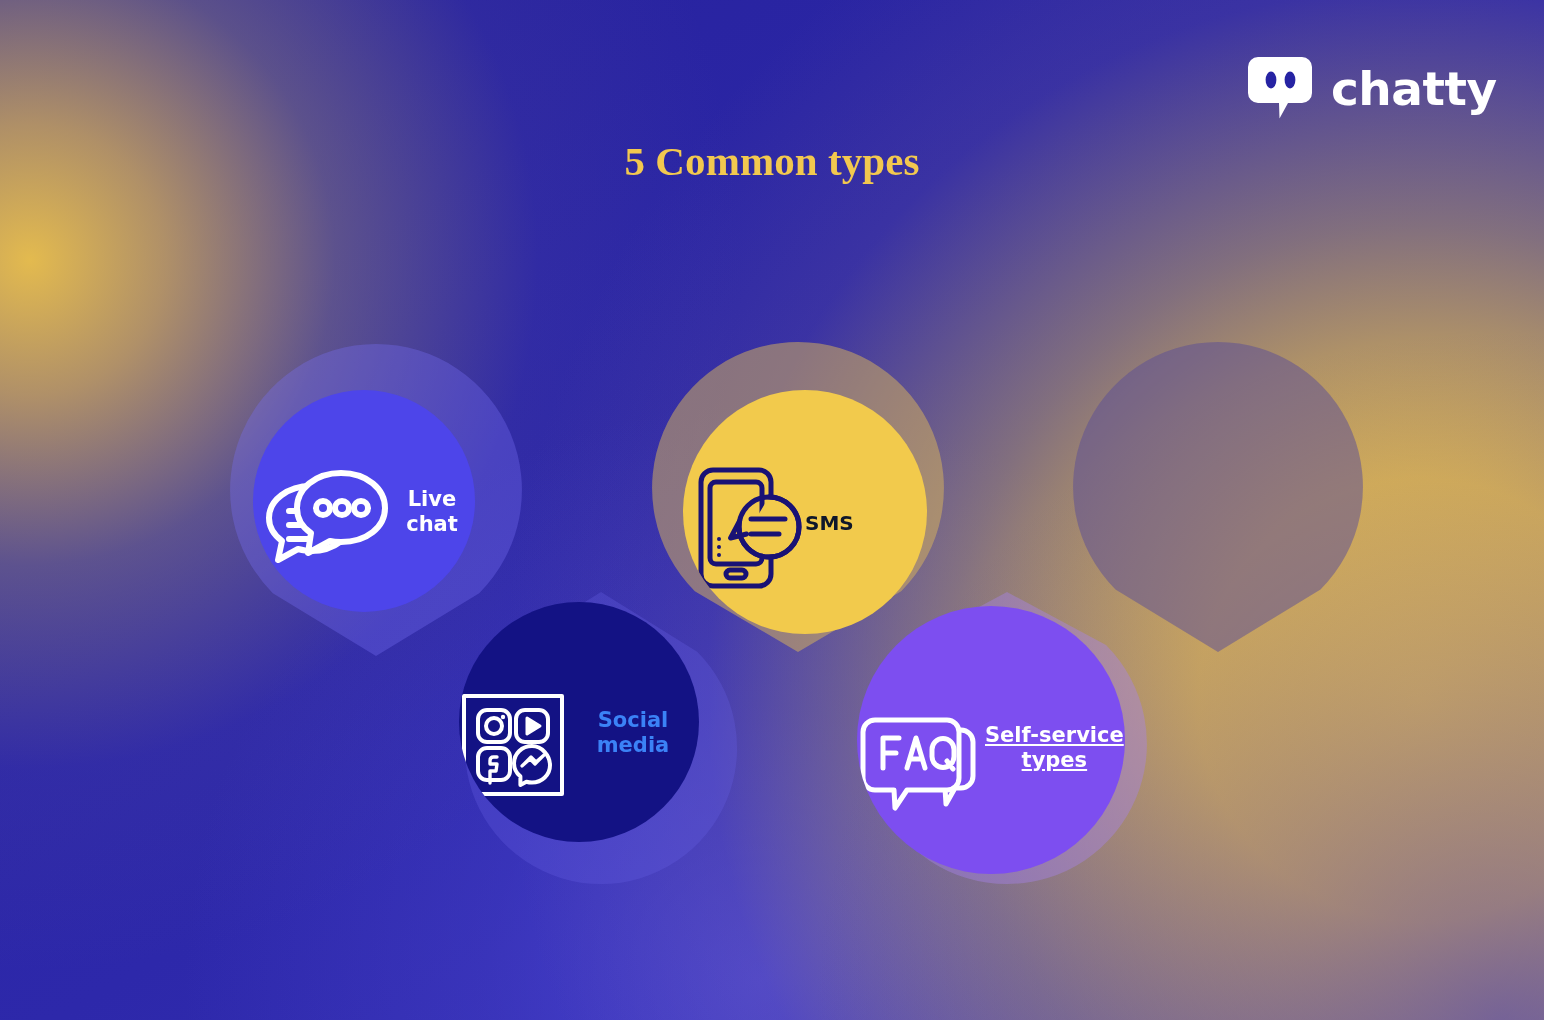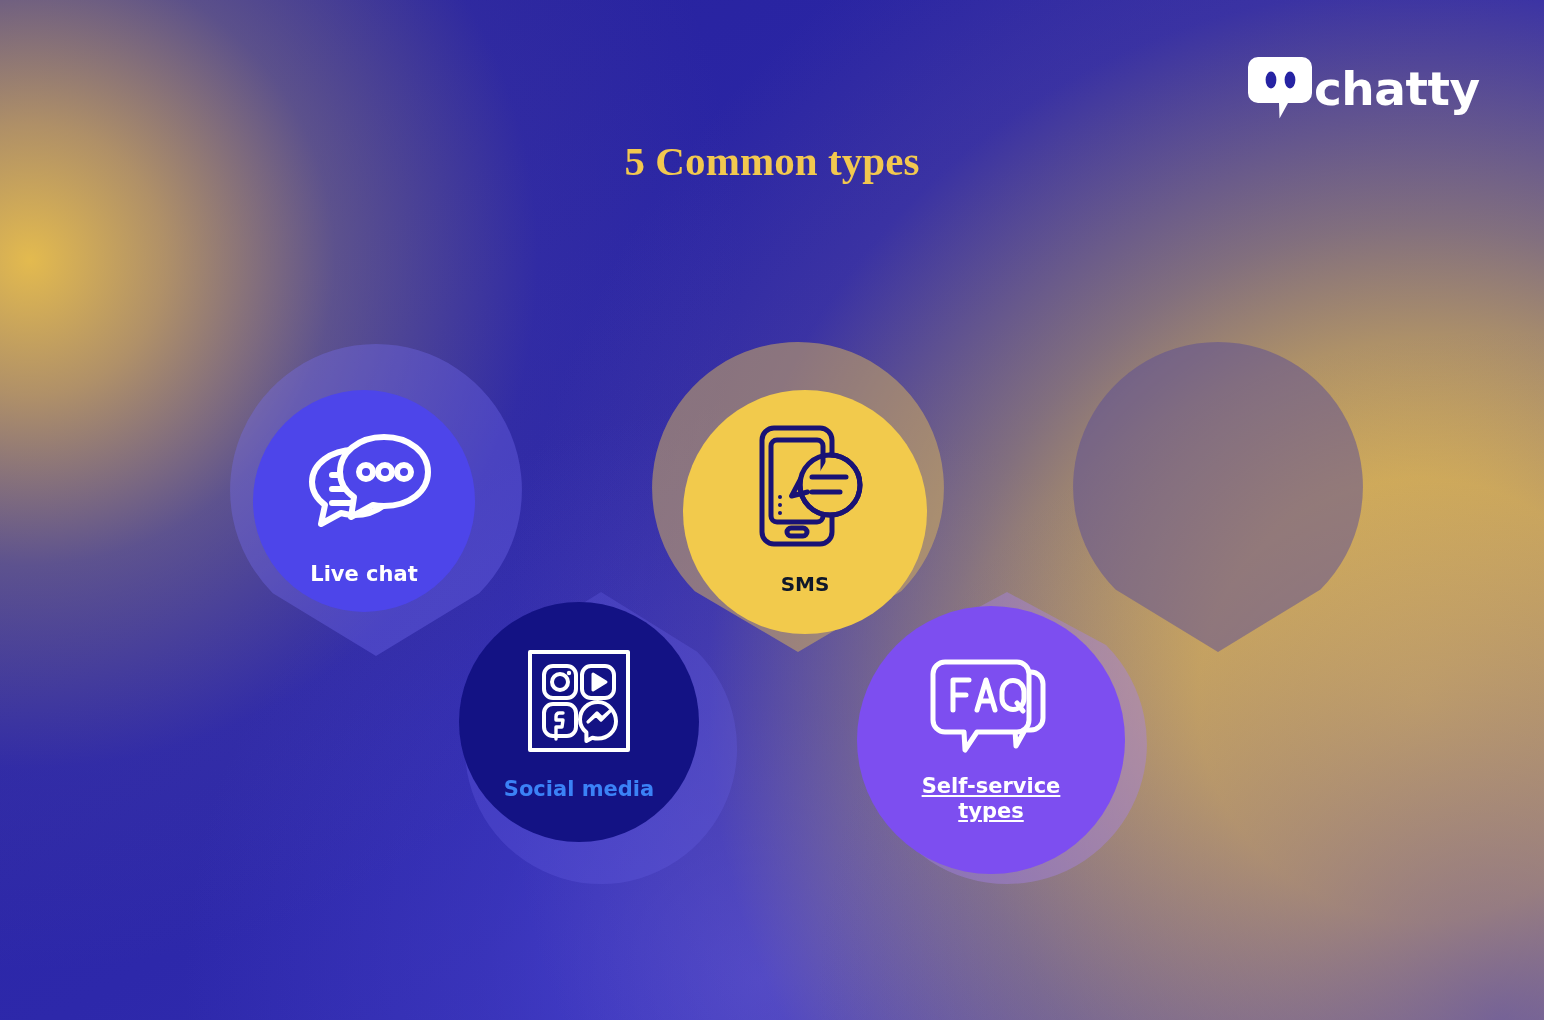--- a/index.html
+++ b/index.html
@@ -25,21 +25,21 @@
   #stage::after{
     content:"";
     position:absolute; inset:0;
     background:radial-gradient(circle at 1500px 1020px, rgba(60,52,190,0.55) 0%, rgba(60,52,190,0.0) 38%);
     pointer-events:none;
   }
 
   
   .logo {
     position:absolute; top:57px; left:1248px;
-    display:flex; align-items:center; gap:2px;
+    display:flex; align-items:center; gap:19px;
     z-index:40;
   }
   .logo-mark { width:64px; height:62px; flex:none; }
   .logo-text {
     color:#ffffff;
     font-size:47px;
     font-weight:700;
     letter-spacing:-0.5px;
     line-height:1;
     font-family:"DejaVu Sans", sans-serif;
@@ -65,21 +65,21 @@
     position:absolute;
     left:0; top:0;
     width:100%; height:100%;
   }
   .pin svg { display:block; width:100%; height:100%; }
 
   .core {
     position:absolute;
     border-radius:50%;
     display:flex;
-    flex-direction:column;
+    flex-direction:row;
     align-items:center;
     justify-content:flex-start;
     overflow:hidden;
   }
   .icon-wrap {
     display:flex; align-items:center; justify-content:center;
   }
   .icon-wrap svg { display:block; }
   .node-label {
     font-weight:700;

